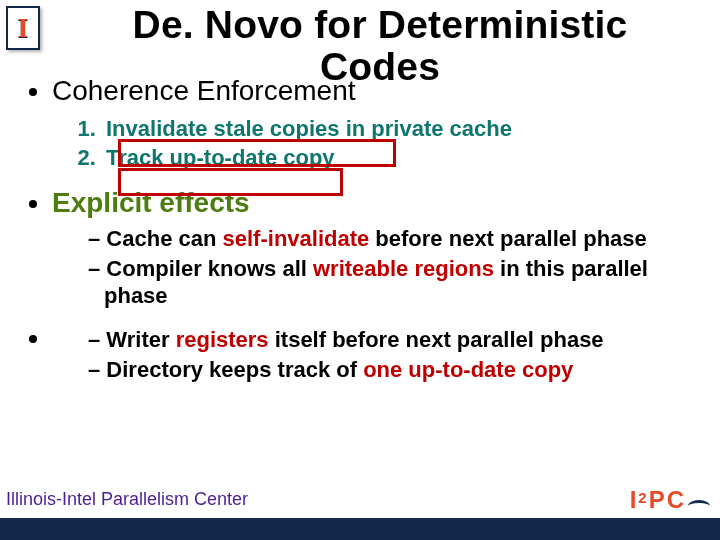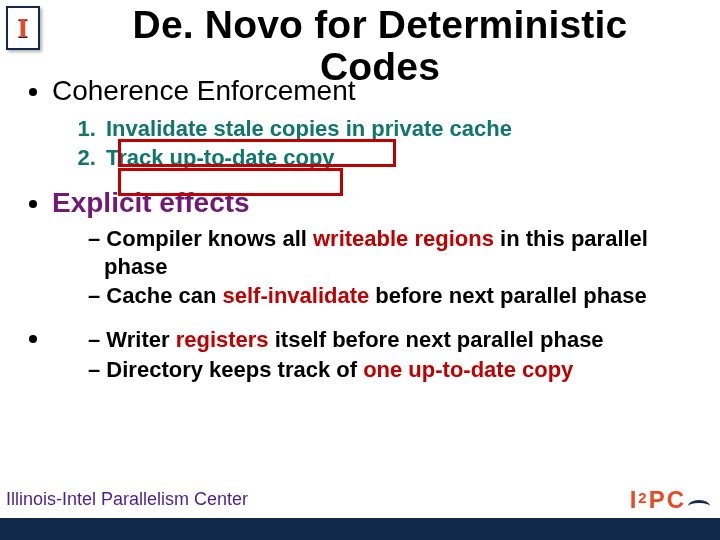--- a/index.html
+++ b/index.html
@@ -12,21 +12,21 @@
   }
   .logo-illinois .i { font-family: Georgia, 'Times New Roman', serif; font-weight:700; font-size:28px; color:#e84a27; line-height:1; text-shadow: 0 1px 0 #13294b; }
   .title {
     font-size: 39px; font-weight: 700; color: #000; text-align: center;
     line-height: 1.08; margin: 0 0 0 40px; letter-spacing:.2px;
   }
   ul.top { list-style: disc; margin-left: 24px; margin-top: -14px; }
   ul.top > li { font-size: 26px; color:#000; margin-top: 14px; font-weight: 400; line-height:1.2; }
   ul.top > li.first { margin-top: 0; }
   ul.top > li > .head { font-size:28px; }
-  .emph-red { color:#701a75; font-weight:700; }
+  .emph-red { color:#4d7c0f; font-weight:700; }
   ol.numlist { list-style: decimal; margin: 6px 0 0 50px; font-size:22px; font-weight:700; color:#0f766e; line-height:1.32; }
   ol.numlist li { padding-left:4px; position:relative; }
   .redbox1, .redbox2 { position:absolute; border:3px solid #c00000; pointer-events:none; }
   .redbox1 { left:118px; top:139px; width:278px; height:28px; }
   .redbox2 { left:118px; top:168px; width:225px; height:28px; }
   ul.dash { list-style:none; margin:6px 0 0 36px; font-size:22px; font-weight:700; color:#000; line-height:1.24; }
   ul.dash > li { text-indent:-16px; padding-left:16px; margin-top:2px; }
   ul.dash > li::before { content:"– "; }
   .footer-text { position:absolute; left:6px; bottom:30px; font-size:18px; color:#4c1d95; font-weight:400; }
   .footer-bar { position:absolute; left:0; bottom:0; width:100%; height:22px; background:#13294b; }
@@ -52,24 +52,24 @@
       <span class="head">Coherence Enforcement</span>
       <ol class="numlist">
         <li>Invalidate stale copies in private cache</li>
         <li>Track up-to-date copy</li>
       </ol>
     </li>
     <li>
       <span class="head emph-red">Explicit effects</span>
       <ul class="dash">
         <li>
-          <span>Compiler knows all </span><span class="red-strong">writeable regions</span><span> in this parallel phase</span>
+          <span>Cache can </span><span class="red-strong">self-invalidate</span><span> before next parallel phase</span>
         </li>
         <li>
-          <span>Cache can </span><span class="red-strong">self-invalidate</span><span> before next parallel phase</span>
+          <span>Compiler knows all </span><span class="red-strong">writeable regions</span><span> in this parallel phase</span>
         </li>
       </ul>
     </li>
     <li>
       <ul class="dash">
         <li>
           <span>Writer </span><span class="red-strong">registers</span><span> itself before next parallel phase</span>
         </li>
         <li>
           <span>Directory keeps track of </span><span class="red-strong">one up-to-date copy</span><span></span>

